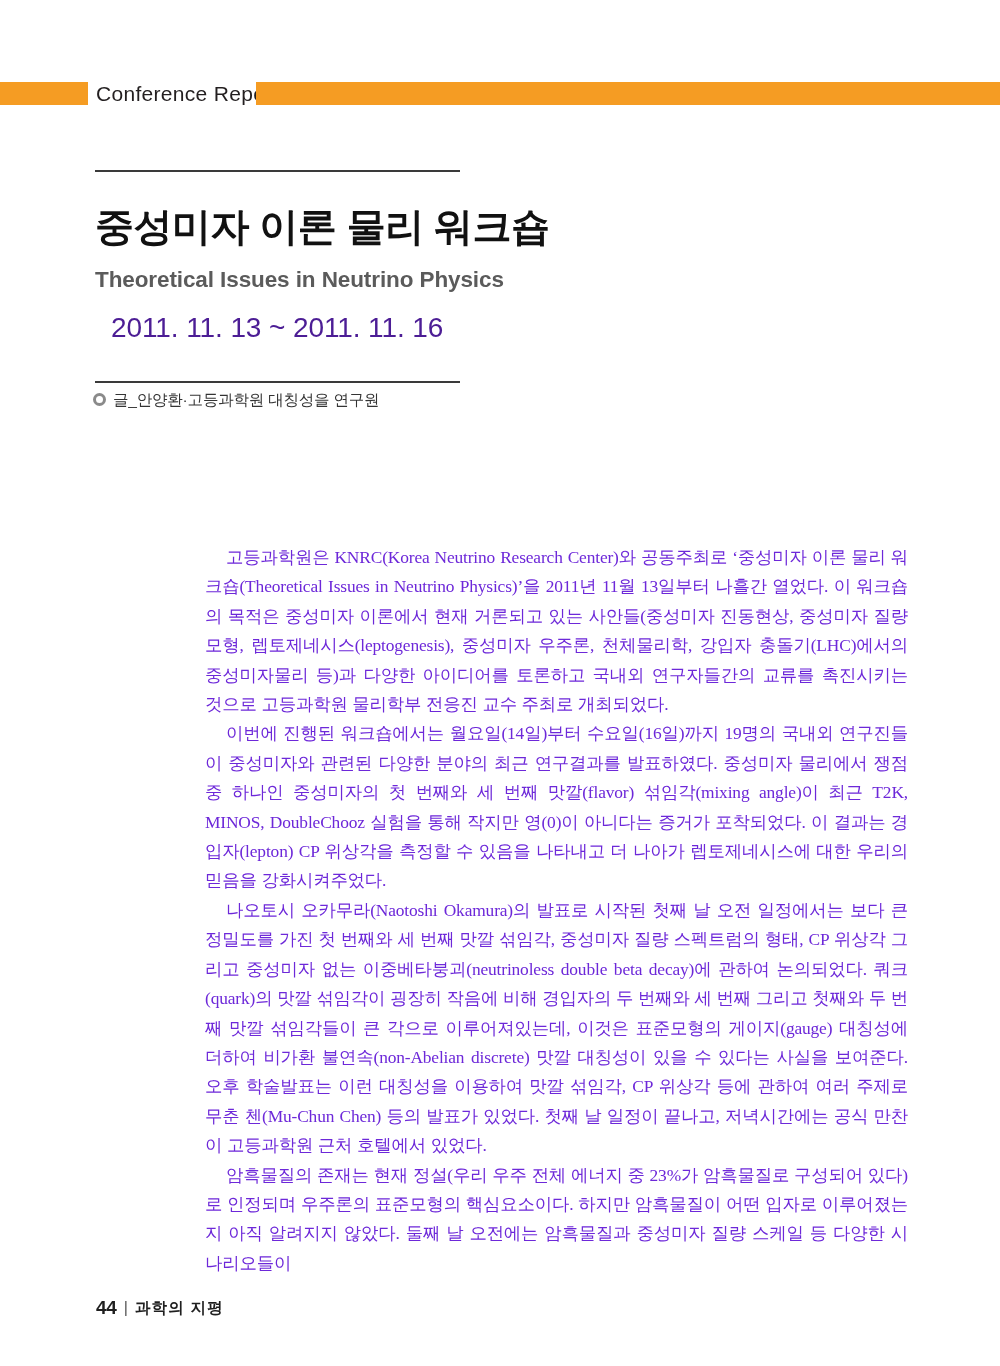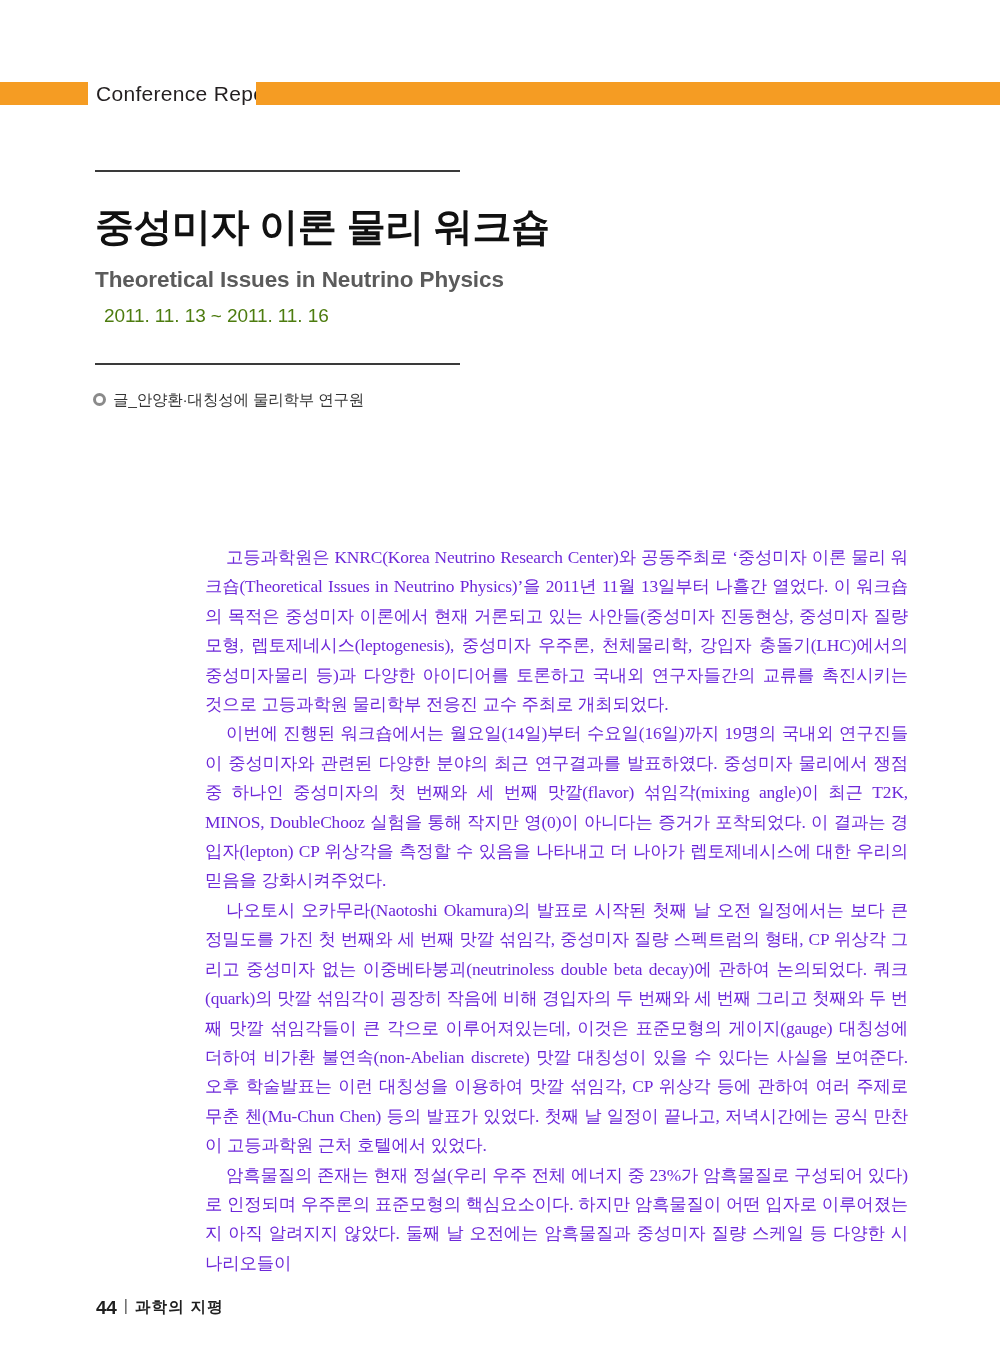--- a/index.html
+++ b/index.html
@@ -84,25 +84,25 @@
     margin: 0;
     padding-top: 14px;
     font-size: 22.5px;
     font-weight: 700;
     line-height: 1.32;
     color: #5b5b5b;
     letter-spacing: -0.1px;
     white-space: nowrap;
   }
   .doc-dates {
-    margin: 9px;
-    font-size: 19px;
+    margin: 16px;
+    font-size: 28px;
     font-weight: 400;
     line-height: 1.32;
-    color: #4d7c0f;
+    color: #4c1d95;
     letter-spacing: -0.1px;
     white-space: nowrap;
   }
   .rule-bottom {
     width: 365px;
     height: 2px;
     background: #3a3a3a;
     margin-top: 34px;
   }
 
@@ -152,21 +152,21 @@
     word-spacing: 0.5px;
     hyphens: none;
   }
 
   
   .footer {
     position: absolute;
     left: 96px;
     top: 1297px;
     display: flex;
-    align-items: flex-start;
+    align-items: center;
     gap: 7px;
     color: #1f1f1f;
   }
   .footer .page-no {
     font-size: 19px;
     font-weight: 700;
     letter-spacing: -0.2px;
   }
   .footer .sep {
     font-size: 16px;
@@ -192,21 +192,21 @@
 <div class="title-block">
   <div class="rule-top"></div>
   <h1 class="doc-title">중성미자 이론 물리 워크숍</h1>
   <p class="doc-subtitle">Theoretical Issues in Neutrino Physics</p>
   <p class="doc-dates">2011. 11. 13 ~ 2011. 11. 16</p>
   <div class="rule-bottom"></div>
 </div>
 
 <div class="byline">
   <span class="ring"></span>
-  <span class="byline-text">글_안양환·대칭성에 물리학부 연구원</span>
+  <span class="byline-text">글_안양환·고등과학원 대칭성을 연구원</span>
 </div>
 
 <div class="article-body">
   <p>고등과학원은 KNRC(Korea Neutrino Research Center)와 공동주최로 ‘중성미자 이론 물리 워크숍(Theoretical Issues in Neutrino Physics)’을 2011년 11월 13일부터 나흘간 열었다. 이 워크숍의 목적은 중성미자 이론에서 현재 거론되고 있는 사안들(중성미자 진동현상, 중성미자 질량 모형, 렙토제네시스(leptogenesis), 중성미자 우주론, 천체물리학, 강입자 충돌기(LHC)에서의 중성미자물리 등)과 다양한 아이디어를 토론하고 국내외 연구자들간의 교류를 촉진시키는 것으로 고등과학원 물리학부 전응진 교수 주최로 개최되었다.</p>
   <p>이번에 진행된 워크숍에서는 월요일(14일)부터 수요일(16일)까지 19명의 국내외 연구진들이 중성미자와 관련된 다양한 분야의 최근 연구결과를 발표하였다. 중성미자 물리에서 쟁점 중 하나인 중성미자의 첫 번째와 세 번째 맛깔(flavor) 섞임각(mixing angle)이 최근 T2K, MINOS, DoubleChooz 실험을 통해 작지만 영(0)이 아니다는 증거가 포착되었다. 이 결과는 경입자(lepton) CP 위상각을 측정할 수 있음을 나타내고 더 나아가 렙토제네시스에 대한 우리의 믿음을 강화시켜주었다.</p>
   <p>나오토시 오카무라(Naotoshi Okamura)의 발표로 시작된 첫째 날 오전 일정에서는 보다 큰 정밀도를 가진 첫 번째와 세 번째 맛깔 섞임각, 중성미자 질량 스펙트럼의 형태, CP 위상각 그리고 중성미자 없는 이중베타붕괴(neutrinoless double beta decay)에 관하여 논의되었다. 쿼크(quark)의 맛깔 섞임각이 굉장히 작음에 비해 경입자의 두 번째와 세 번째 그리고 첫째와 두 번째 맛깔 섞임각들이 큰 각으로 이루어져있는데, 이것은 표준모형의 게이지(gauge) 대칭성에 더하여 비가환 불연속(non-Abelian discrete) 맛깔 대칭성이 있을 수 있다는 사실을 보여준다. 오후 학술발표는 이런 대칭성을 이용하여 맛깔 섞임각, CP 위상각 등에 관하여 여러 주제로 무춘 첸(Mu-Chun Chen) 등의 발표가 있었다. 첫째 날 일정이 끝나고, 저녁시간에는 공식 만찬이 고등과학원 근처 호텔에서 있었다.</p>
   <p>암흑물질의 존재는 현재 정설(우리 우주 전체 에너지 중 23%가 암흑물질로 구성되어 있다)로 인정되며 우주론의 표준모형의 핵심요소이다. 하지만 암흑물질이 어떤 입자로 이루어졌는지 아직 알려지지 않았다. 둘째 날 오전에는 암흑물질과 중성미자 질량 스케일 등 다양한 시나리오들이</p>
 </div>
 
 <div class="footer">

